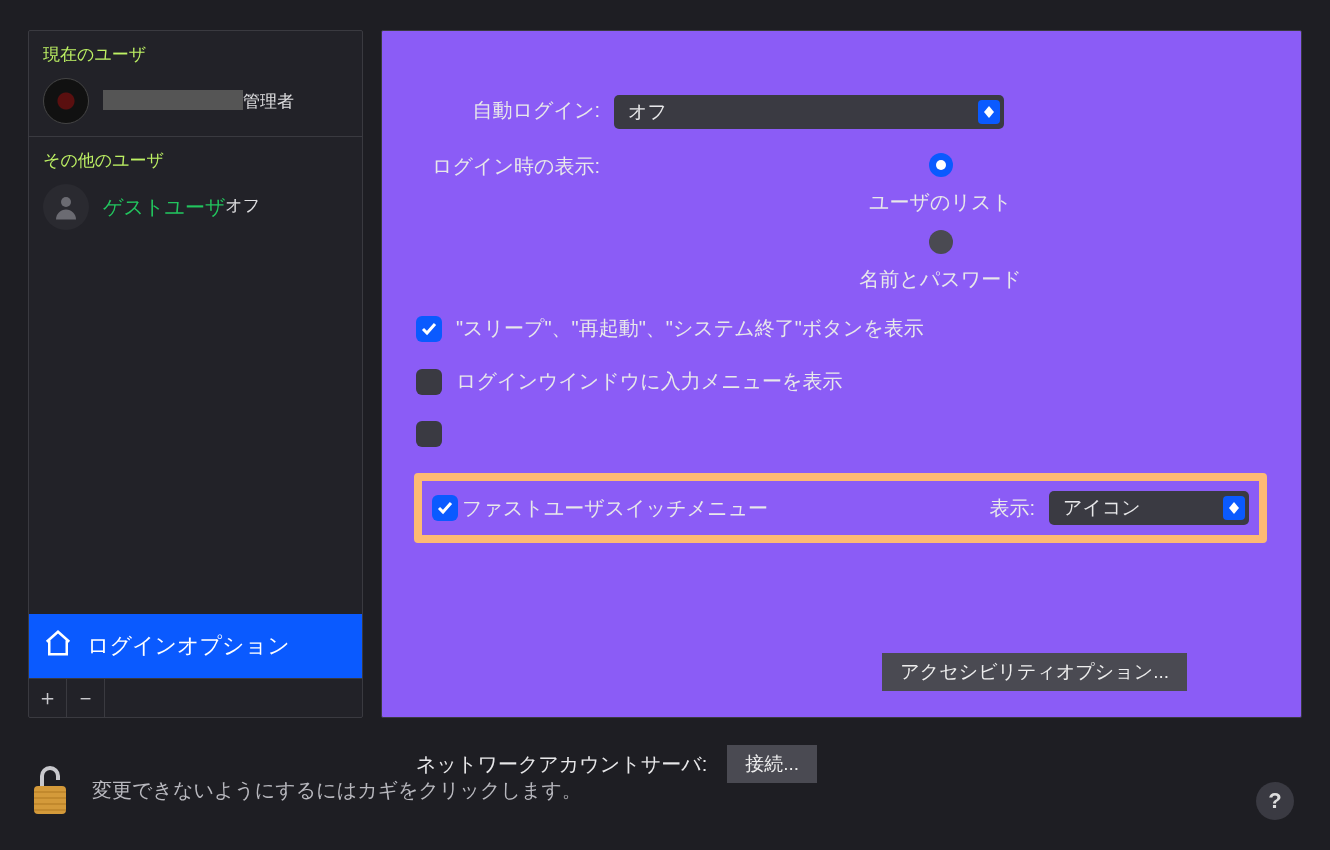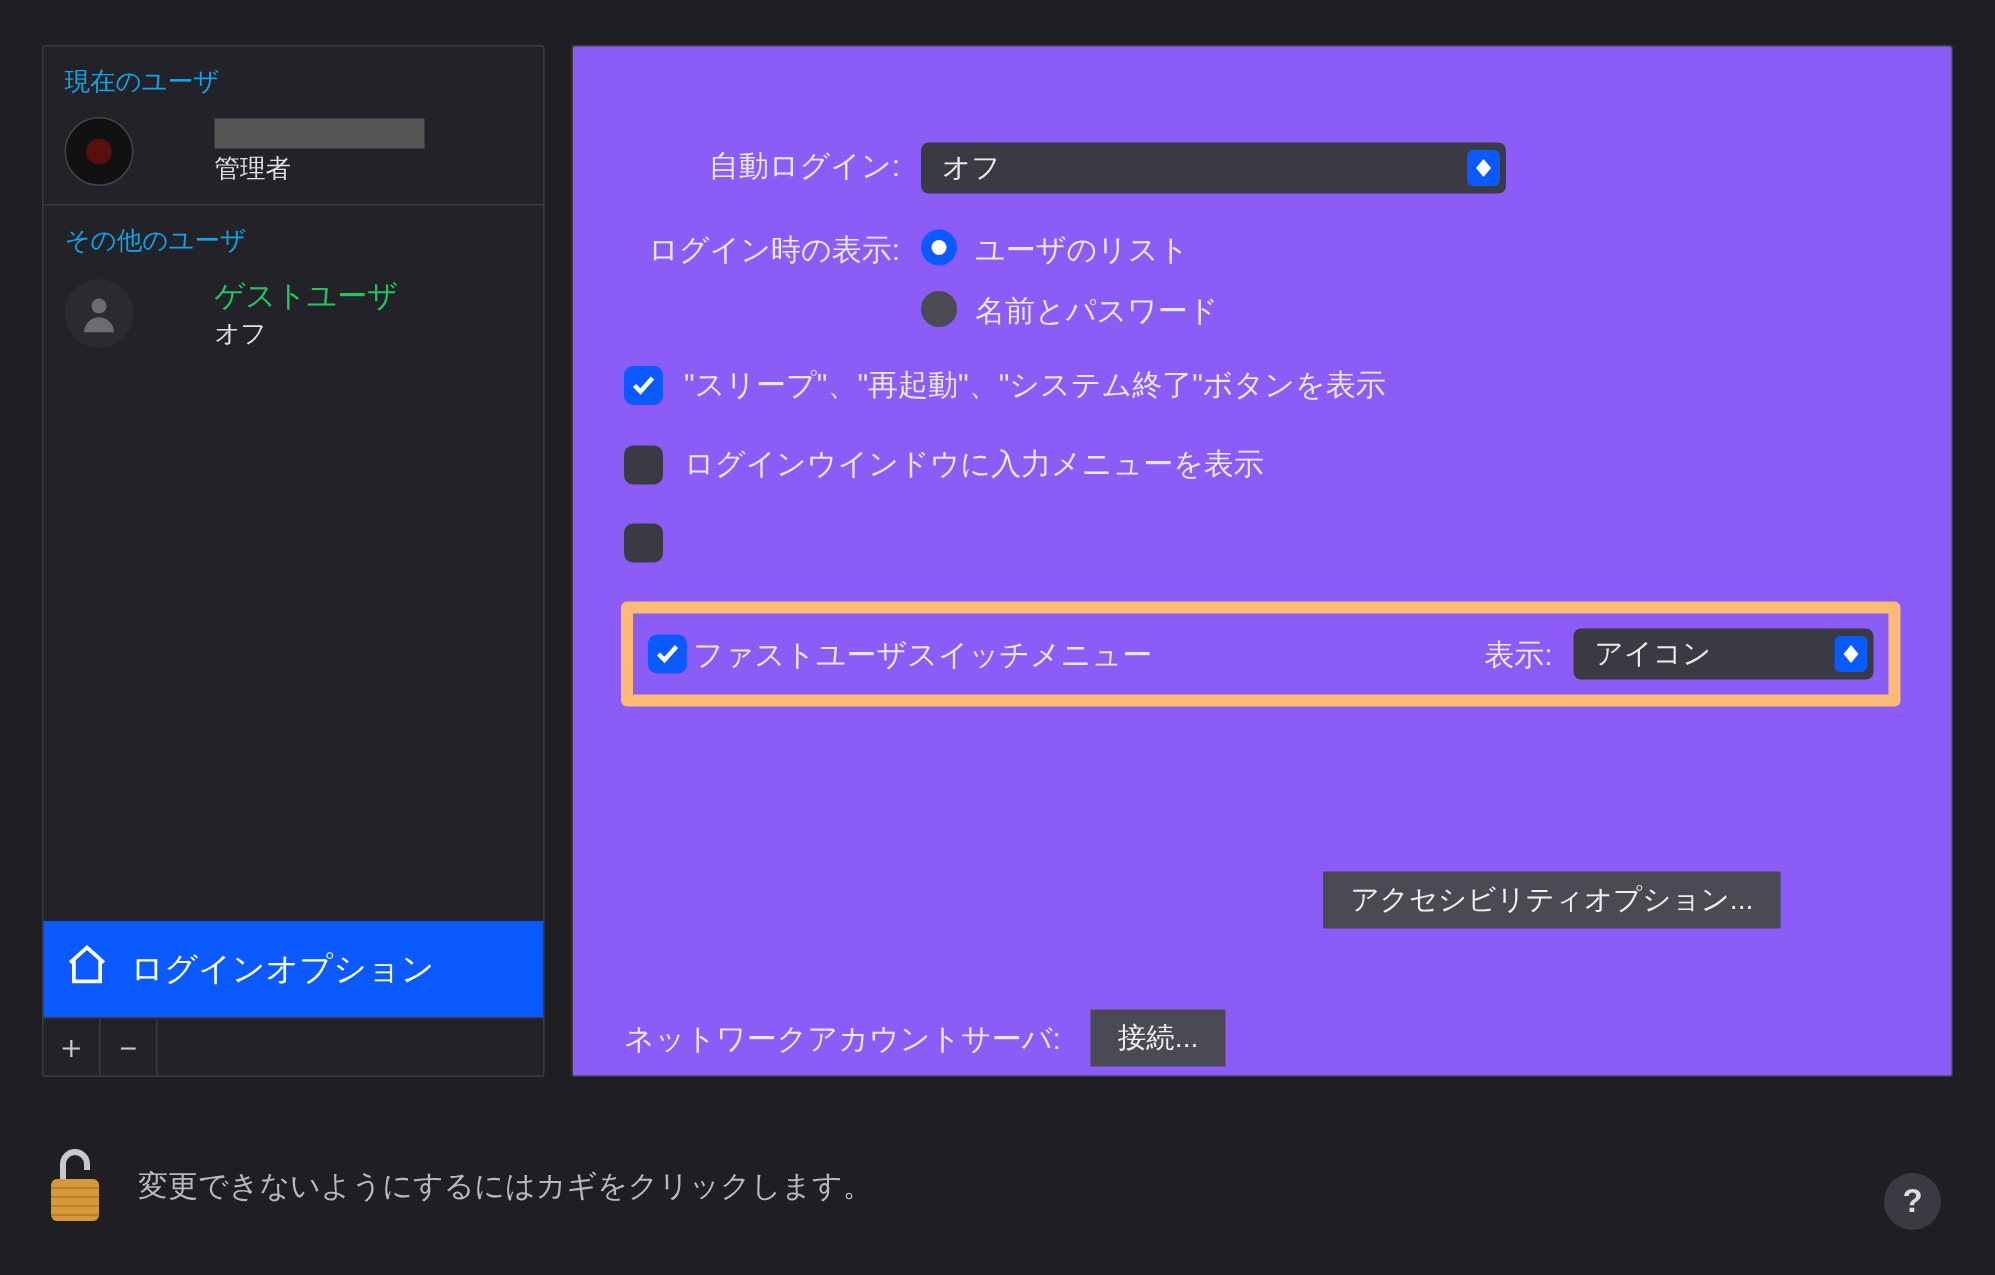--- a/index.html
+++ b/index.html
@@ -19,21 +19,21 @@
   }
   .sidebar {
     width: 335px;
     border: 1px solid #3a3a40;
     background: #222228;
     display: flex;
     flex-direction: column;
     border-radius: 2px;
   }
   .sidebar-section-header {
-    color: #0ea5e9;
+    color: #bef264;
     font-size: 17px;
     padding: 12px 14px 6px 14px;
   }
   .user-row {
     display: flex;
     align-items: center;
     gap: 14px;
     padding: 6px 14px 12px 14px;
   }
   .avatar {
@@ -41,21 +41,21 @@
     border-radius: 50%;
     background: #2a2a30;
     display: flex; align-items: center; justify-content: center;
     flex-shrink: 0;
   }
   .avatar.vinyl {
     background: radial-gradient(circle, #5a0f0f 0 8px, #111 9px 23px);
     border: 1px solid #444;
   }
   .avatar.person svg { width: 30px; height: 30px; fill: #6b6b72; }
-  .user-info { display: flex; flex-direction: column; margin-left: 40px; }
+  .user-info { display: flex; flex-direction: row; }
   .user-name-redacted {
     width: 140px; height: 20px;
     background: #555;
     margin-bottom: 2px;
   }
   .user-role, .user-status { font-size: 17px; color: #e0e0e2; }
   .user-name { font-size: 20px; color: #22c55e; }
   .sidebar-divider { height: 1px; background: #3a3a40; }
   .sidebar-spacer { flex: 1; }
   .login-options-row {
@@ -116,21 +116,21 @@
   }
   .select.small { min-width: 200px; }
   .select-arrows {
     background: #0a5aff;
     border-radius: 4px;
     width: 22px; height: 24px;
     display: flex; flex-direction: column; align-items: center; justify-content: center;
   }
   .select-arrows svg { width: 10px; height: 6px; fill: #fff; }
   .radio-group { display: flex; flex-direction: column; gap: 14px; padding-top: 2px; }
-  .radio-item { display: flex; align-items: flex-start; gap: 12px; cursor: pointer; }
+  .radio-item { display: flex; align-items: center; gap: 12px; cursor: pointer; flex-direction: column; }
   .radio {
     width: 24px; height: 24px; border-radius: 50%;
     background: #4a4a52;
     display: flex; align-items: center; justify-content: center;
   }
   .radio.checked { background: #0a5aff; }
   .radio.checked::after { content:""; width:10px; height:10px; background:#fff; border-radius:50%; }
   .checkbox-row {
     display: flex; align-items: center; gap: 14px;
     margin-bottom: 26px;

